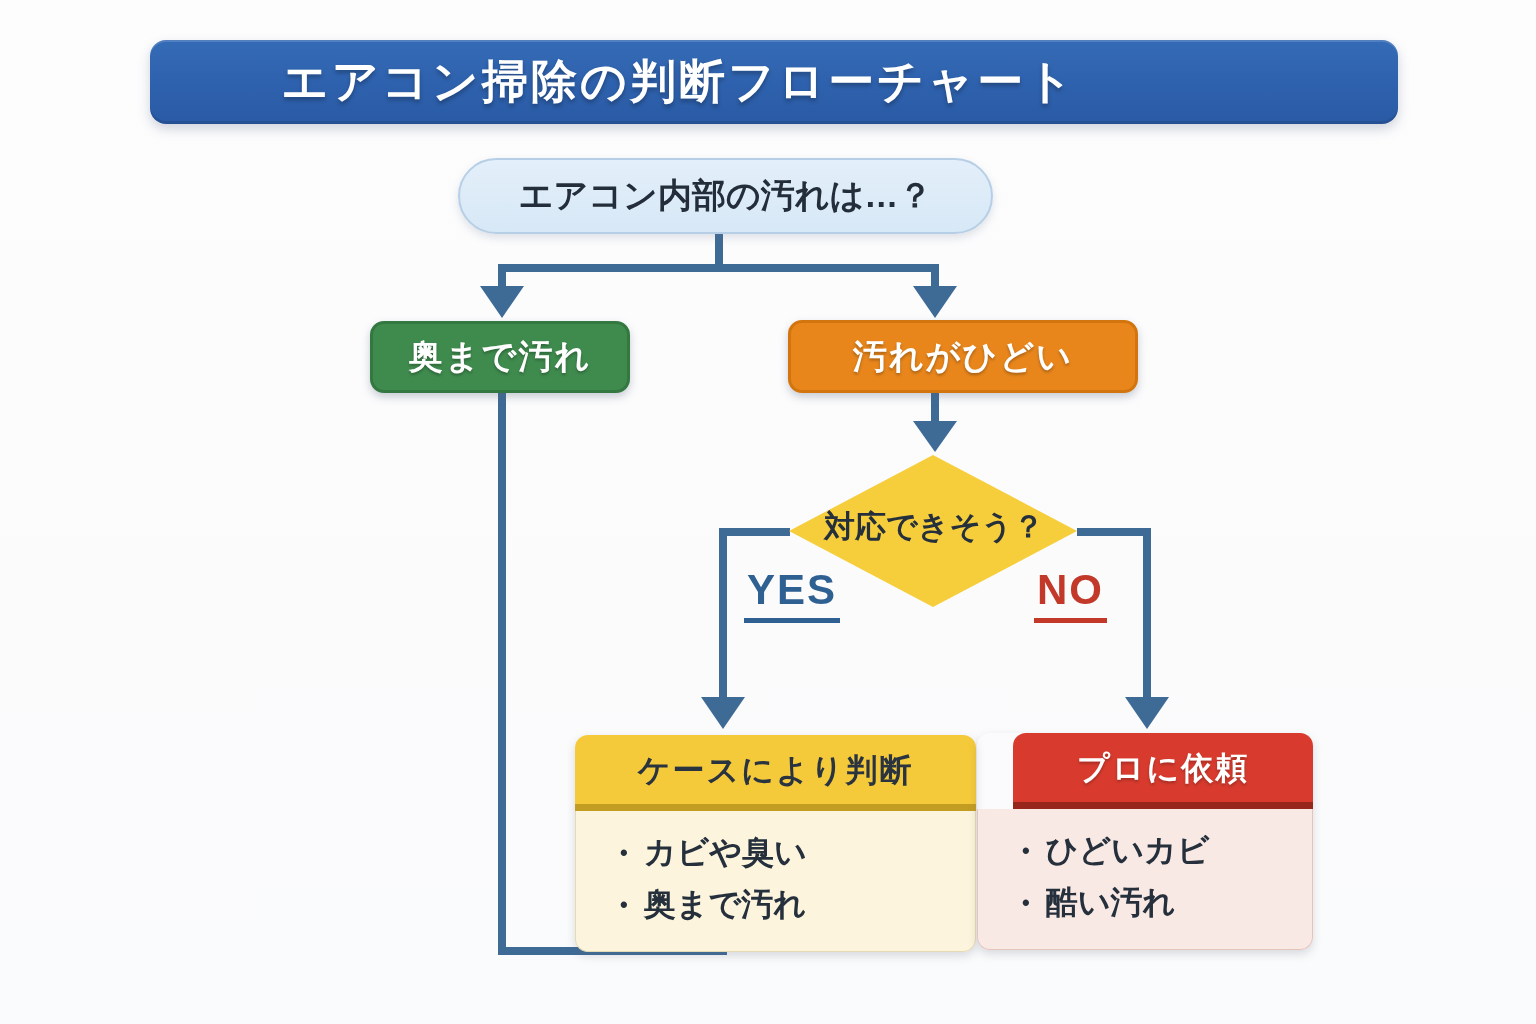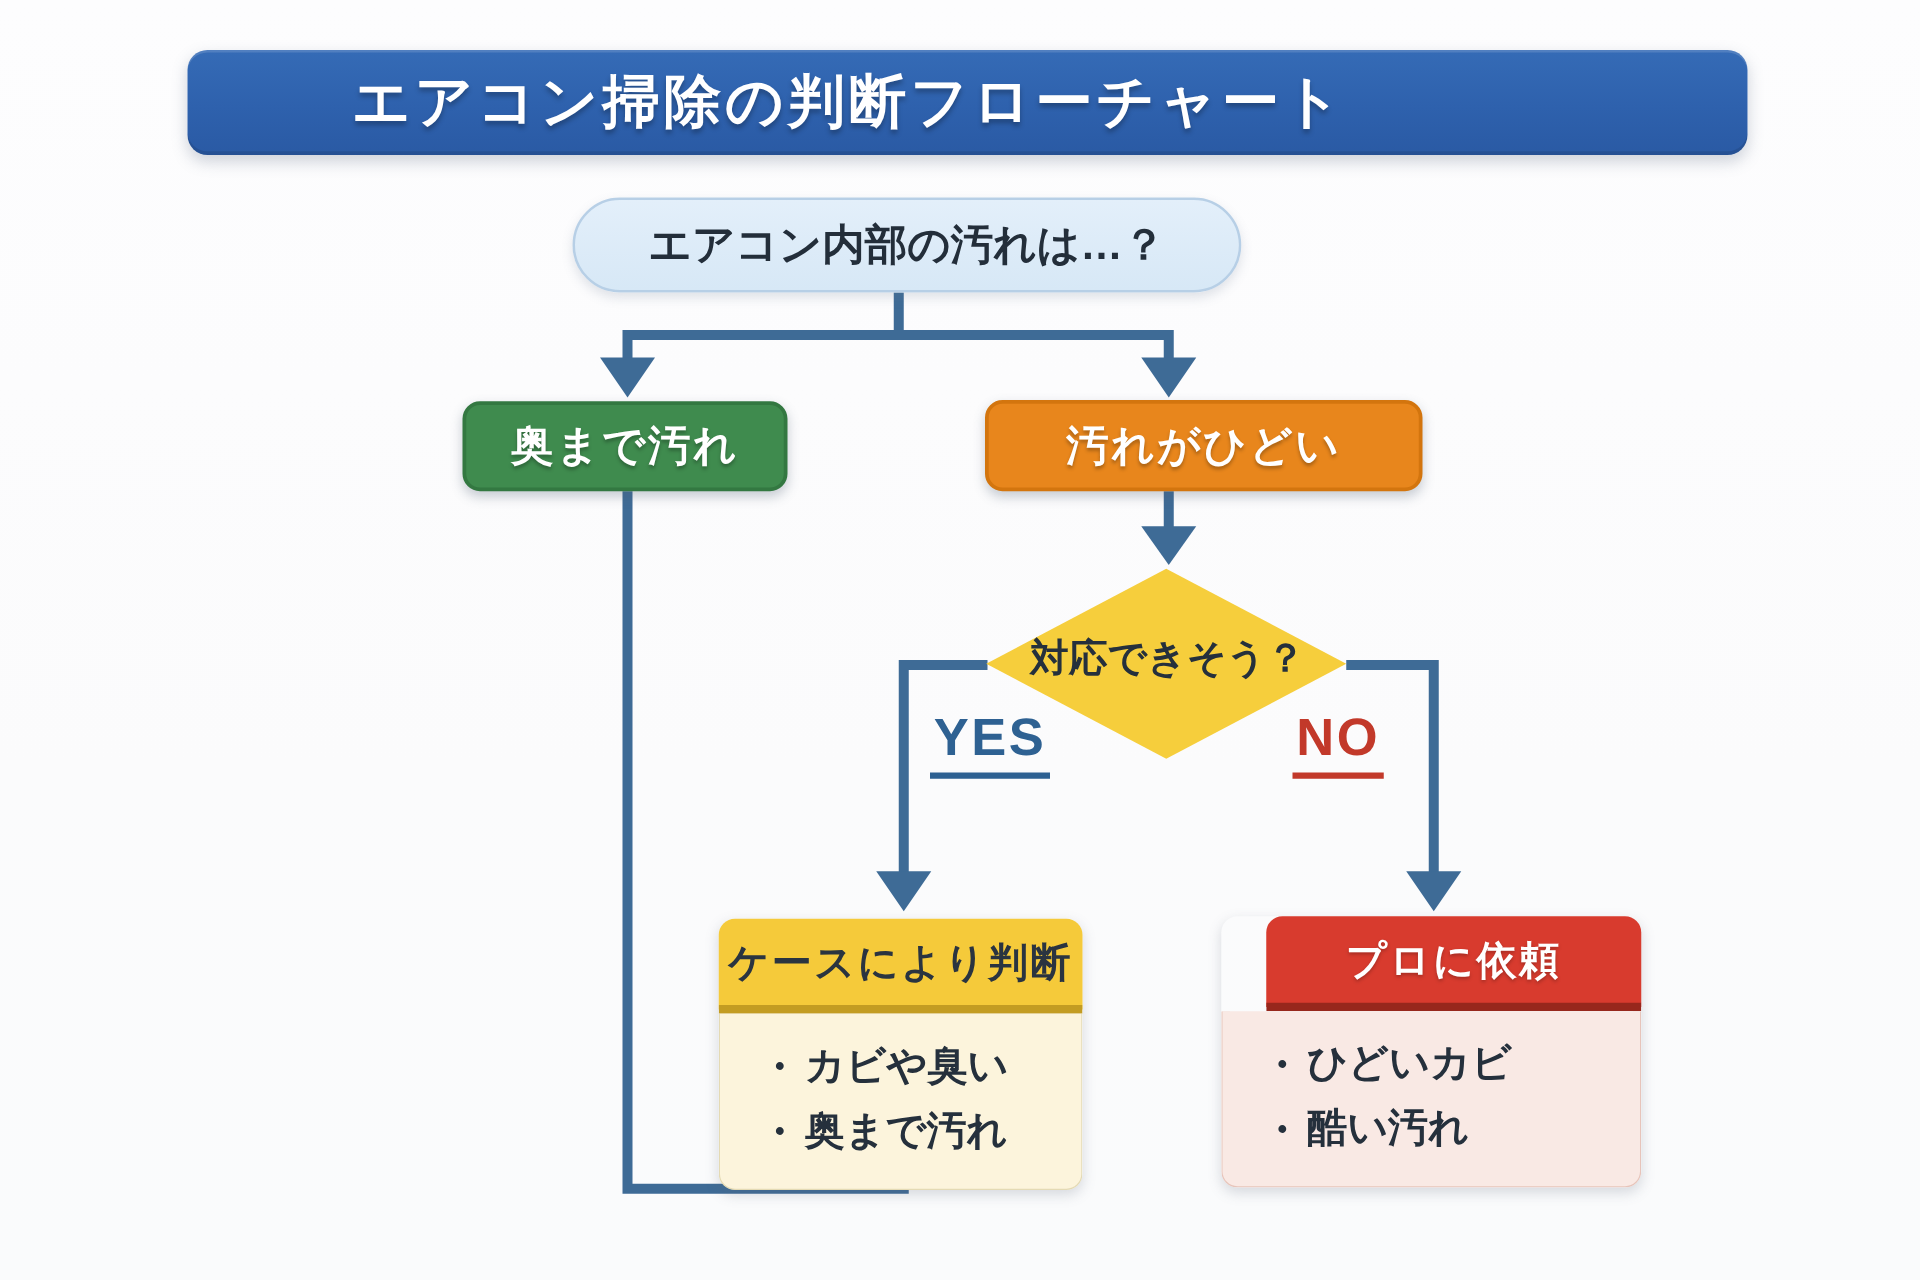--- a/index.html
+++ b/index.html
@@ -67,21 +67,21 @@
     border-radius:13px 13px 0 0;text-align:center;
     padding:14px 0 11px;font-size:32px;font-weight:bold;letter-spacing:2px;white-space:nowrap;
   }
   .card-body{border-radius:0 0 13px 13px;padding:16px 10px 20px 44px;}
   .card-body ul{list-style:none;margin:0;padding:0;}
   .card-body li{
     font-size:32px;font-weight:bold;color:#25303c;line-height:1.62;white-space:nowrap;
   }
   .card-body li::before{content:"•";font-size:22px;margin-right:16px;vertical-align:3px;color:#25303c;}
 
-  .card-case{left:575px;top:735px;width:291px;}
+  .card-case{left:575px;top:735px;width:401px;}
   .card-case .card-header{background:#f5ca3a;color:#2a3440;border-bottom:7px solid #c39c22;}
   .card-case .card-body{background:#fcf4dc;border:1px solid #e4dab4;border-top:none;}
 
   .card-pro{left:977px;top:733px;width:336px;}
   .card-pro .card-header{background:#d83b2e;color:#ffffff;border-bottom:7px solid #97271c;
     text-shadow:0 2px 3px rgba(0,0,0,.25);margin-left:36px;}
   .card-pro .card-body{background:#f9e9e4;border:1px solid #e7c4ba;border-top:none;}
 </style>
 </head>
 <body>

